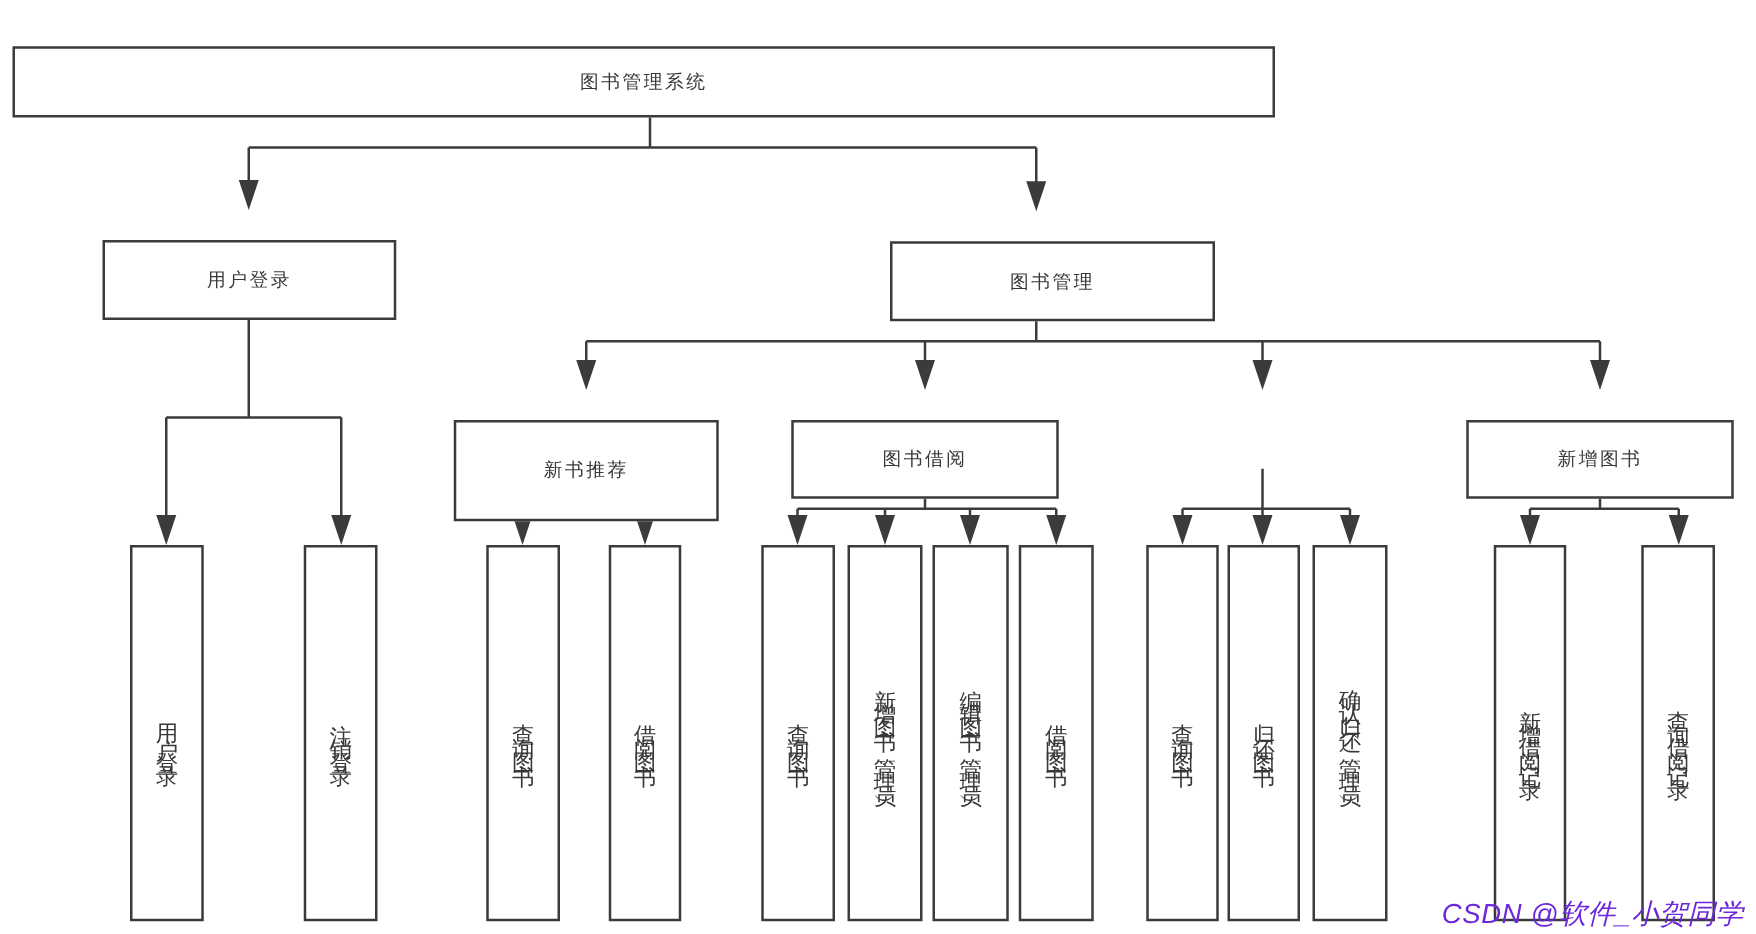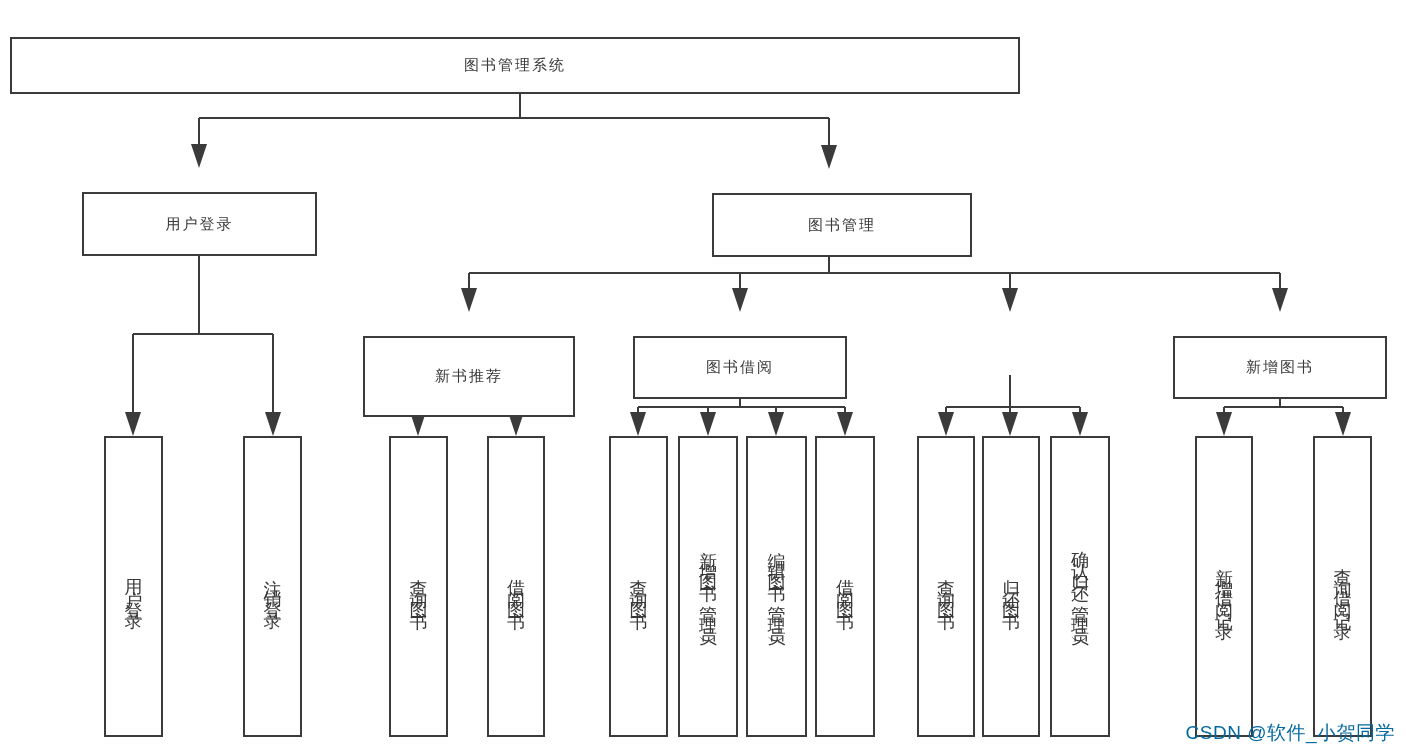--- a/index.html
+++ b/index.html
@@ -42,24 +42,25 @@
     text-orientation: mixed;
     font-size: 18px;
     letter-spacing: 11px;
     line-height: 1;
     white-space: nowrap;
   }
   .watermark {
     position: absolute;
     right: 10px;
     bottom: 1px;
-    font-size: 19px;
+    font-size: 22px;
     letter-spacing: 0.5px;
-    color: #0369a1;
+    color: #6d28d9;
     z-index: 5;
+    font-style: italic;
   }
 </style>
 </head>
 <body>
 
 <div id="canvas">
 
   <svg id="connectors" viewBox="0 0 1405 747" xmlns="http://www.w3.org/2000/svg">
     <g stroke="#3b3b3b" stroke-width="2" fill="none">
 

